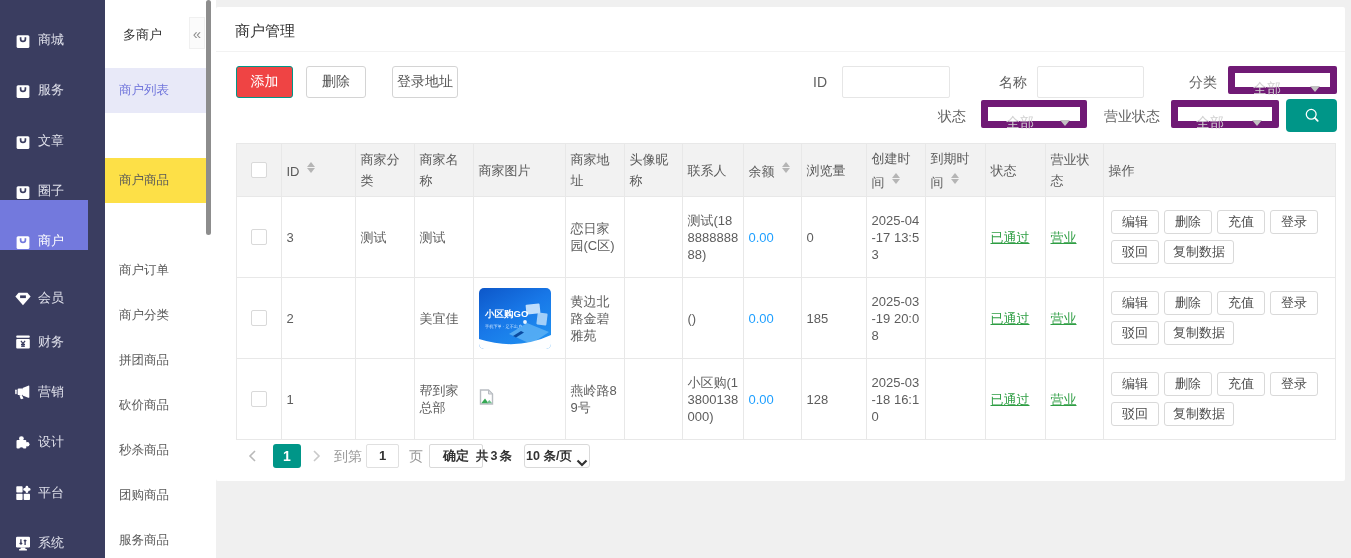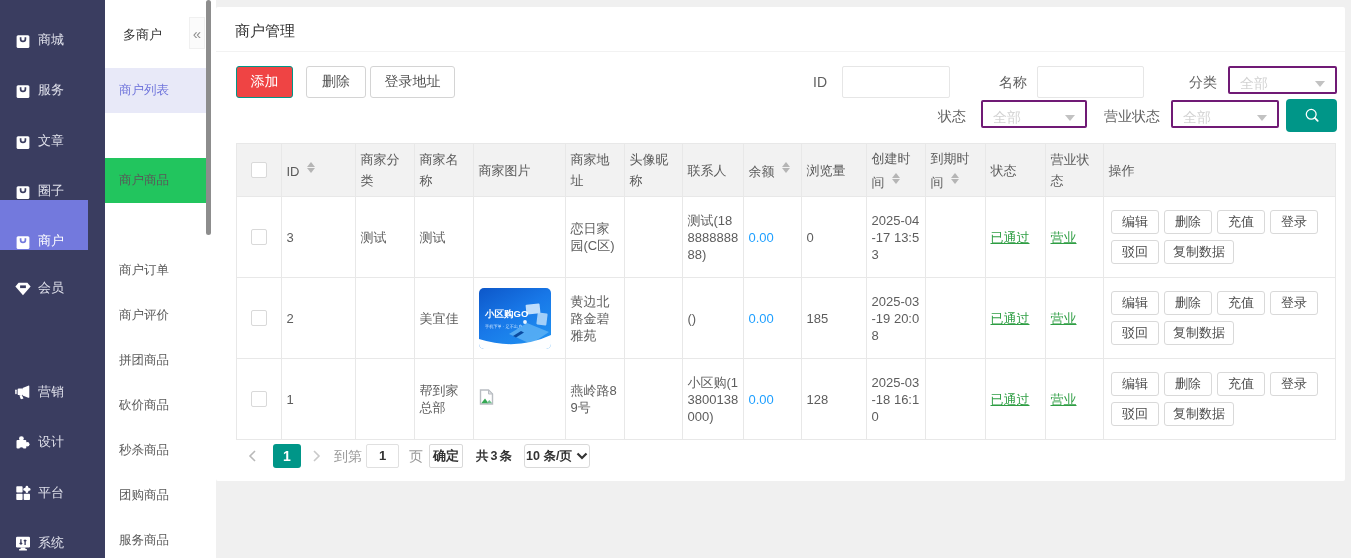--- a/index.html
+++ b/index.html
@@ -9,31 +9,31 @@
 .s1item{position:absolute;left:0;width:88px;height:50px;display:flex;align-items:flex-end}
 .s1item svg{margin-left:14px;flex:none}
 .s1item span{margin-left:6px;font-size:13px;letter-spacing:0}
 .s1item.act{background:#7379dd;color:#fff}
 
 #sb2{position:absolute;left:105px;top:0;width:111px;height:558px;background:#fff}
 #sb2 .hd{position:absolute;left:18px;top:26px;font-size:13px;color:#333}
 #collapse{position:absolute;left:84px;top:17px;width:16px;height:32px;background:#fbfbfb;border:1px solid #f0f0f0;color:#909090;font-size:15px;display:flex;align-items:center;justify-content:center}
 .s2item{position:absolute;left:0;width:101px;height:45px;display:flex;align-items:center;padding-left:14px;font-size:12.5px;color:#595959}
 .s2item.sel{background:#e8e9f8;color:#6f74db}
-.s2item.tint{background:#22c55e}
+.s2item.tint{background:#fde047}
 #thumb{position:absolute;left:206px;top:0;width:5px;height:235px;background:#8d8d8d;border-radius:3px}
 
 #panel{position:absolute;left:216px;top:7px;width:1129px;height:474px;background:#fff;border-radius:2px}
 #title{position:absolute;left:19px;top:15px;font-size:15px;color:#333}
 #tdiv{position:absolute;left:0;top:44px;width:1129px;height:1px;background:#f2f2f2}
 .btn{position:absolute;top:59px;height:32px;border-radius:3px;font-size:14px;display:flex;align-items:center;justify-content:center;background:#fff;border:1px solid #d4d4d4;color:#555}
 .btn.green{background:#ef4444;border-color:#009688;color:#fff}
 .lbl{position:absolute;font-size:14px;color:#5f5f5f;height:32px;line-height:32px;text-align:right}
 .inp{position:absolute;height:32px;background:#fff;border:1px solid #e6e6e6;border-radius:2px}
-.sel2{position:absolute;height:28px;background:#fff;border:2px solid #701a75;border-radius:2px;font-size:14px;color:#d2d2d2;line-height:30px;padding-left:10px}
+.sel2{position:absolute;height:28px;background:#fff;border:7px solid #701a75;border-radius:2px;font-size:14px;color:#d2d2d2;line-height:30px;padding-left:18px}
 .sel2 i{position:absolute;right:10px;top:13px;width:0;height:0;border:5px solid transparent;border-top:6px solid #c2c2c2}
 #searchbtn{position:absolute;left:1070px;top:92px;width:51px;height:33px;background:#009688;border-radius:4px;display:flex;align-items:center;justify-content:center}
 
 #tbl{position:absolute;left:20px;top:136px;border-collapse:collapse;table-layout:fixed;width:1099px;font-size:13px;color:#5d5d5d}
 #tbl th,#tbl td{border:1px solid #e8e8e8;padding:0 4.5px;word-break:break-all;vertical-align:middle;font-weight:normal;text-align:left;line-height:17px}
 #tbl th{background:#f2f2f2;color:#5a5a5a;height:53px;line-height:21px}
 #tbl td{height:81px}
 .cb{width:16px;height:16px;border:1px solid #d9d9d9;border-radius:2px;background:#fff;margin:0 auto}
 .st{display:inline-block;vertical-align:-1px;margin-left:4px;width:8px}
 .st i{display:block;width:0;height:0;border:4px solid transparent}
@@ -76,26 +76,34 @@
       </svg>
       <span>圈子</span>
     </div>
 <div class="s1item act" style="top:200.2px">
       <svg width="18" height="18" viewBox="0 0 18 18">
         <rect x="2.6" y="4.3" width="12.8" height="12.8" rx="1.5" fill="#fff"></rect>
         <path d="M6.6,6.3 v1.7 a2.4,2.4 0 0 0 4.8,0 v-1.7" fill="none" stroke="#7379dd" stroke-width="1.7"></path>
       </svg>
       <span>商户</span>
     </div>
-<div class="s1item" style="top:247px">
+<div class="s1item" style="top:257px">
       <svg width="18" height="18" viewBox="0 0 18 18">
         <path d="M4.6,3.8 H13.4 L16.6,7.6 L9,16.2 L1.4,7.6 Z" fill="#fff"></path>
         <rect x="6.1" y="6.4" width="5.8" height="2.7" fill="#3a3d60"></rect>
       </svg>
       <span>会员</span>
+    </div>
+<div class="s1item" style="top:300.8px">
+      <svg width="18" height="18" viewBox="0 0 18 18">
+        <rect x="2.2" y="2.6" width="13.6" height="2.1" rx="0.9" fill="#fff"></rect>
+        <rect x="2.2" y="5.9" width="13.6" height="9.7" rx="1" fill="#fff"></rect>
+        <path d="M6.9,7.9 L9,10.6 L11.1,7.9 M9,10.6 V14 M7,11.4 H11 M7,13 H11" fill="none" stroke="#3a3d60" stroke-width="1.25"></path>
+      </svg>
+      <span>财务</span>
     </div>
 <div class="s1item" style="top:351.1px">
       <svg width="18" height="18" viewBox="0 0 18 18">
         <rect x="1.2" y="6.6" width="1.5" height="4.6" rx="0.7" fill="#fff"></rect>
         <path d="M8.6,4.9 L14.2,2.7 a0.8,0.8 0 0 1 1.1,0.8 V13.9 a0.8,0.8 0 0 1 -1.1,0.8 L8.6,12.5 Z" fill="#fff"></path>
         <rect x="3.6" y="5.5" width="5.4" height="6.6" rx="1.2" fill="#fff"></rect>
         <path d="M5.4,12.3 l1.1,3.2 a0.9,0.9 0 0 0 1.1,0.6 l1.5,-0.4 a0.4,0.4 0 0 0 0.2,-0.6 l-1.6,-3" fill="#fff"></path>
       </svg>
       <span>营销</span>
     </div>
@@ -130,35 +138,35 @@
       </svg>
       <span>系统</span>
     </div>
 </div>
 <div id="sb2">
  <div class="hd">多商户</div>
  <div id="collapse">«</div>
 <div class="s2item sel" style="top:68px">商户列表</div>
 <div class="s2item tint" style="top:158px">商户商品</div>
 <div class="s2item" style="top:248px">商户订单</div>
-<div class="s2item" style="top:293px">商户评价</div>
+<div class="s2item" style="top:293px">商户分类</div>
 <div class="s2item" style="top:338px">拼团商品</div>
 <div class="s2item" style="top:383px">砍价商品</div>
 <div class="s2item" style="top:428px">秒杀商品</div>
 <div class="s2item" style="top:473px">团购商品</div>
 <div class="s2item" style="top:518px">服务商品</div>
 
 </div>
 <div id="thumb"></div>
 <div id="panel">
  <div id="title">商户管理</div>
  <div id="tdiv"></div>
  <div class="btn green" style="left:20px;width:57px">添加</div>
  <div class="btn" style="left:90px;width:60px">删除</div>
- <div class="btn" style="left:154px;width:85px">登录地址</div>
+ <div class="btn" style="left:176px;width:66px">登录地址</div>
  <div class="lbl" style="left:551px;width:60px;top:59px">ID</div>
  <div class="inp" style="left:626px;top:59px;width:108px"></div>
  <div class="lbl" style="left:751px;width:60px;top:59px">名称</div>
  <div class="inp" style="left:821px;top:59px;width:107px"></div>
  <div class="lbl" style="left:941px;width:60px;top:59px">分类</div>
  <div class="sel2" style="left:1012px;top:59px;width:109px">全部<i></i></div>
  <div class="lbl" style="left:690px;width:60px;top:93px">状态</div>
  <div class="sel2" style="left:765px;top:93px;width:106px">全部<i></i></div>
  <div class="lbl" style="left:884px;width:60px;top:93px">营业状态</div>
  <div class="sel2" style="left:955px;top:93px;width:108px">全部<i></i></div>
@@ -295,18 +303,18 @@
  <div class="pgc" style="left:32px;padding-top:5px"><svg width="9" height="14" viewBox="0 0 9 14">
         <polyline points="7,2 2,7 7,12" fill="none" stroke="#b9b9b9" stroke-width="1.6"></polyline>
       </svg></div>
 <div class="pgc" style="left:57px;width:28px;background:#009688;border-radius:3px;color:#fff;font-weight:bold;font-size:14px;text-align:center;line-height:24px">1</div>
 <div class="pgc" style="left:96px;padding-top:5px"><svg width="9" height="14" viewBox="0 0 9 14">
         <polyline points="2,2 7,7 2,12" fill="none" stroke="#c9c9c9" stroke-width="1.6"></polyline>
       </svg></div>
 <div class="pgtxt" style="left:118px">到第</div>
 <div class="pgc" style="left:150px;width:33px;border:1px solid #e0e0e0;border-radius:2px;text-align:center;line-height:22px;font-size:13px;font-weight:bold;color:#333">1</div>
 <div class="pgtxt" style="left:193px">页</div>
-<div class="pgc" style="left:213px;width:34px;border:1px solid #d9d9d9;border-radius:2px;text-align:center;line-height:22px;font-size:13px;font-weight:bold;color:#333">确定</div>
+<div class="pgc" style="left:213px;width:54px;border:1px solid #d9d9d9;border-radius:2px;text-align:center;line-height:22px;font-size:13px;font-weight:bold;color:#333">确定</div>
 <div class="pgtxt" style="left:260px;color:#333;font-size:12.5px;font-weight:bold;letter-spacing:2px">共3条</div>
-<div class="pgc" style="left:308px;width:66px;border:1px solid #d9d9d9;border-radius:3px;line-height:22px;font-size:12.5px;font-weight:bold;color:#333;display:flex;align-items:center;justify-content:center;white-space:nowrap">10 条/页<svg width="12" height="8" viewBox="0 0 12 8" style="margin-left:4px;flex:none">
+<div class="pgc" style="left:308px;width:66px;border:1px solid #d9d9d9;border-radius:3px;line-height:22px;font-size:12.5px;font-weight:bold;color:#333;display:flex;align-items:flex-end;justify-content:center;white-space:nowrap">10 条/页<svg width="12" height="8" viewBox="0 0 12 8" style="margin-left:4px;flex:none">
         <polyline points="1.5,1.5 6,6 10.5,1.5" fill="none" stroke="#333" stroke-width="2.2"></polyline>
       </svg></div>
 </div>
 
 </body></html>

